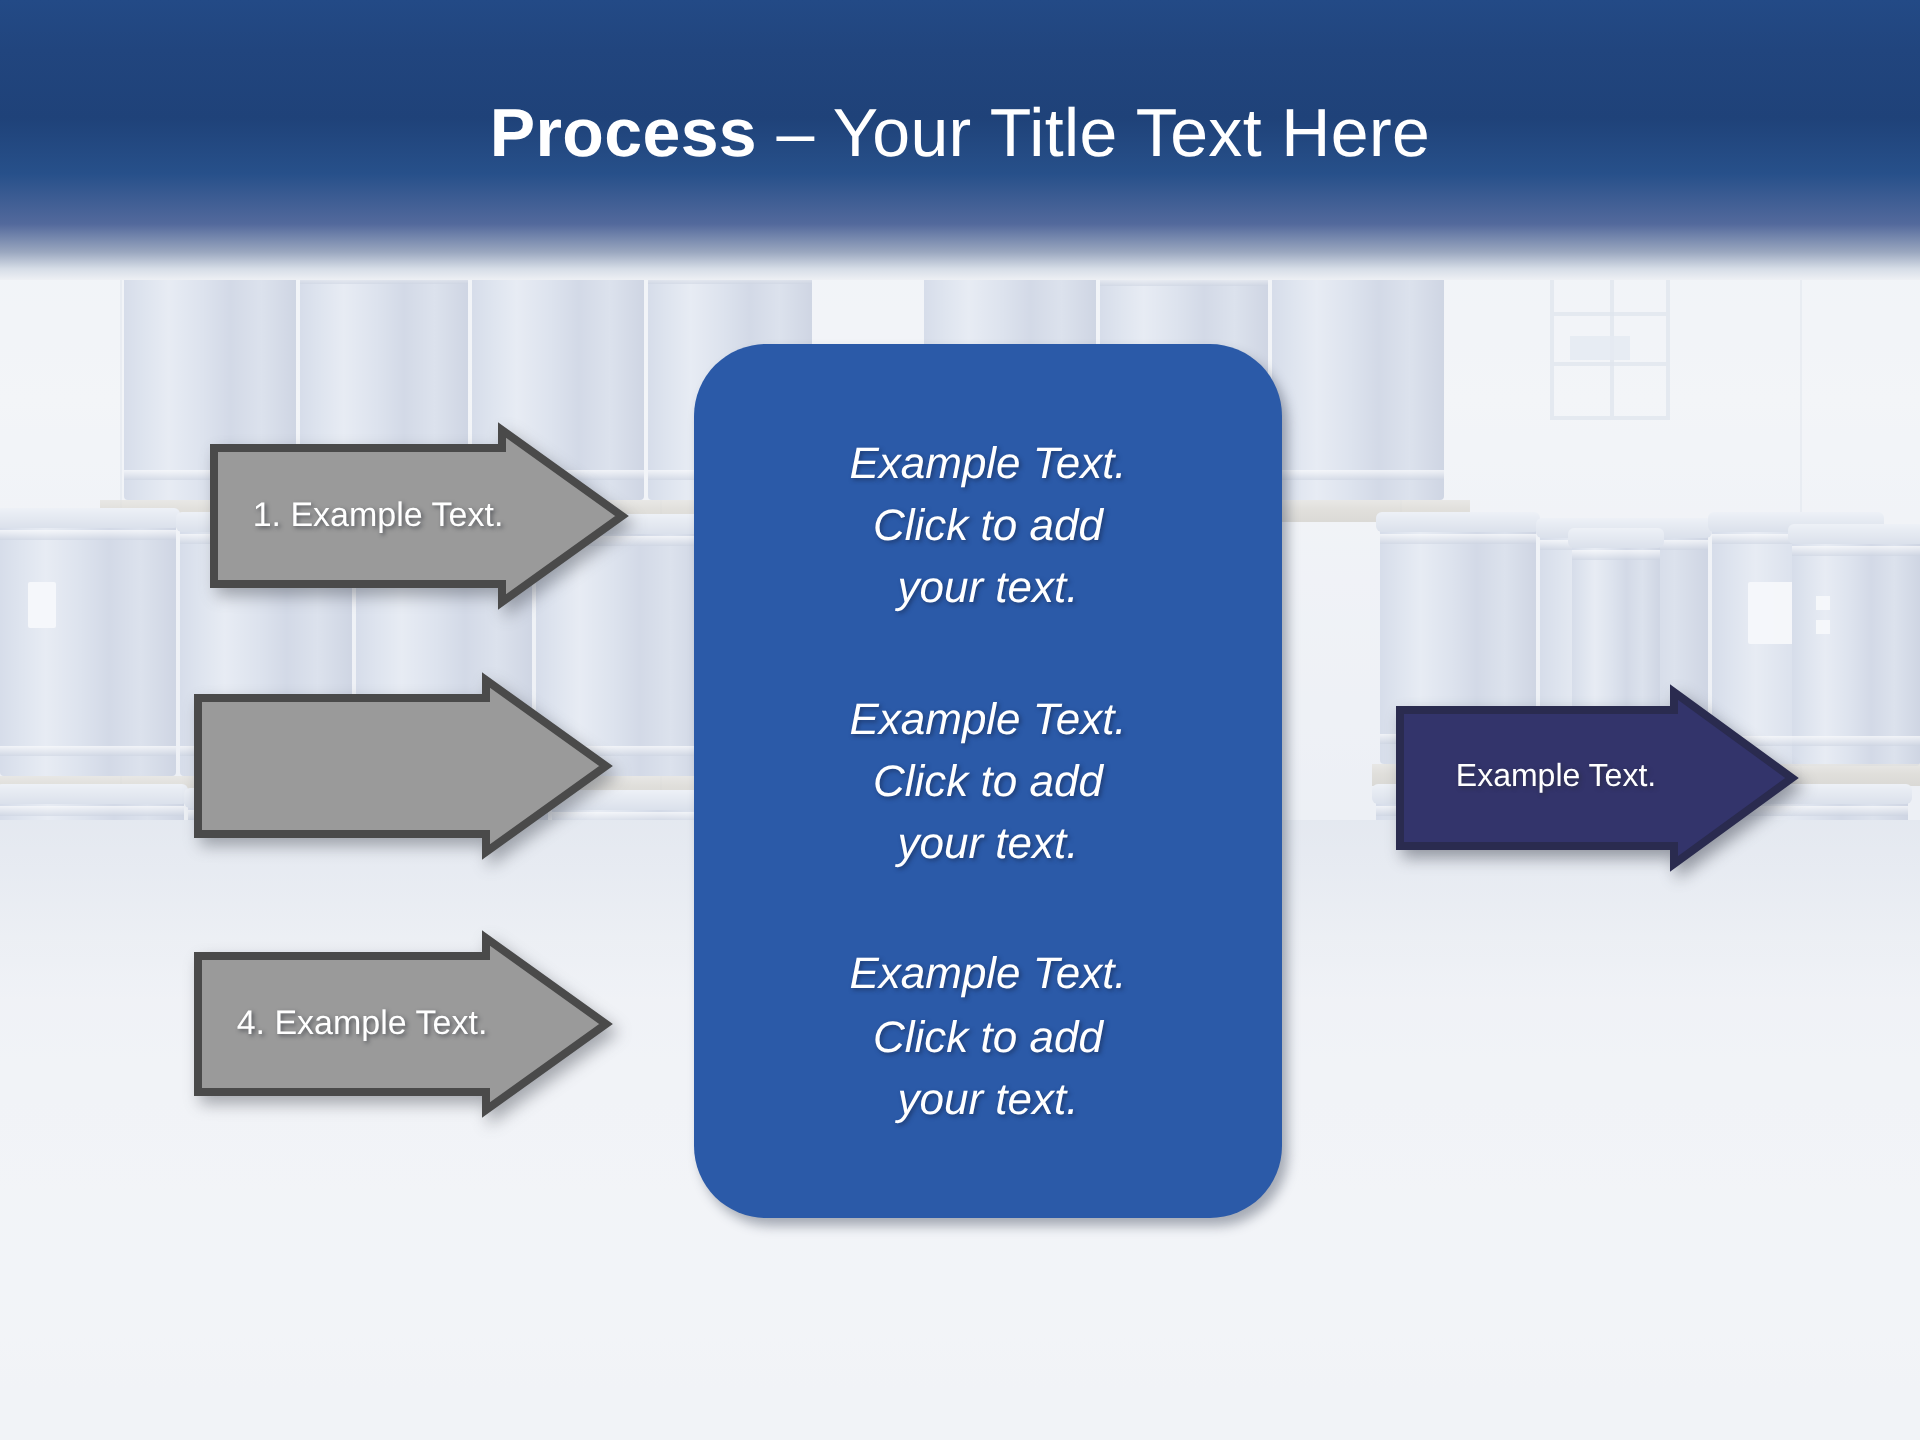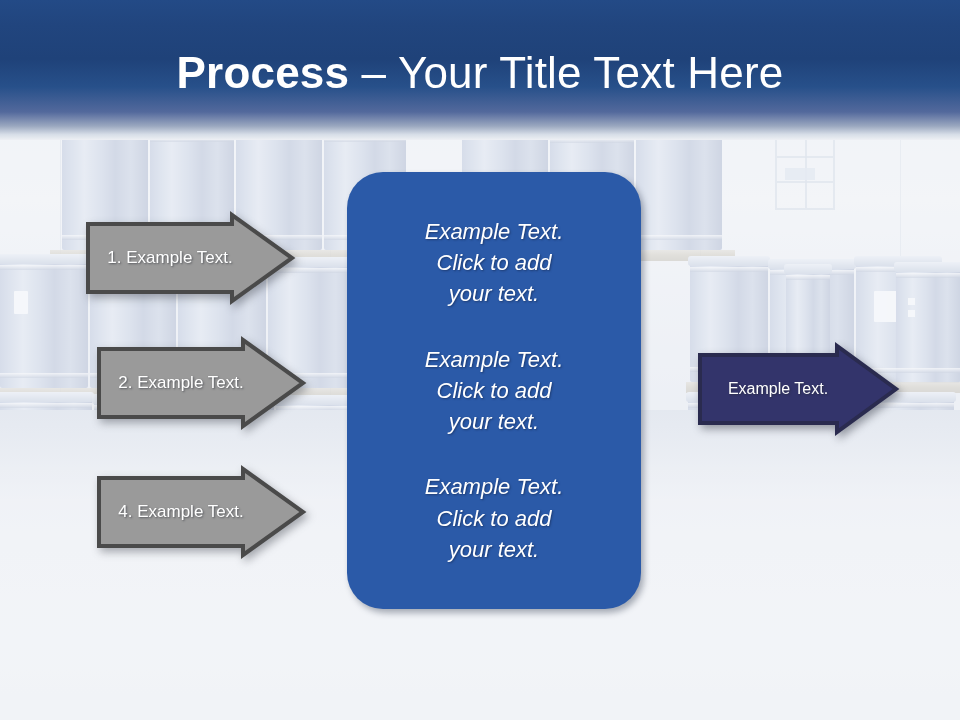--- a/index.html
+++ b/index.html
@@ -97,41 +97,41 @@
   .header {
     position:absolute; left:0; top:0; width:960px; height:140px;
     background:linear-gradient(180deg,
       #234a86 0%, #21457e 18%, #1f4279 42%, #27508a 62%,
       #53699c 80%, #9aa7bf 90%, #d6dde7 96%, #eef0f4 100%);
   }
   .header-title {
     position:absolute; left:0; top:48px; width:960px;
     text-align:center;
     color:#ffffff;
-    font-size:44px;
+    font-size:34px;
     letter-spacing:.2px;
     white-space:pre;
   }
   .header-title .strong { font-weight:bold; }
 
   
   .arrow-gray {
     position:absolute;
     width:210px; height:92px;
     filter:drop-shadow(3px 4px 4px rgba(60,65,75,.42));
   }
   .arrow-gray svg, .arrow-navy svg { display:block; width:100%; height:100%; overflow:visible; }
   .arrow-gray .atext, .arrow-navy .atext {
     position:absolute; left:0; top:0; width:170px; height:92px;
     display:flex; align-items:center; justify-content:center;
     color:#ffffff; font-size:17px;
     text-shadow:1px 1px 2px rgba(40,44,52,.60);
     white-space:pre;
   }
-  #arrow-gray-1 { left:85px;  top:212px; }
+  #arrow-gray-1 { left:104px;  top:212px; }
   #arrow-gray-2 { left:96px;  top:337px; }
   #arrow-gray-3 { left:96px;  top:466px; }
 
   
   .arrow-navy {
     position:absolute; left:697px; top:343px;
     width:202px; height:92px;
     filter:drop-shadow(3px 4px 4px rgba(45,48,62,.45));
   }
   .arrow-navy .atext { width:162px; font-size:16px; }
@@ -330,21 +330,20 @@
     <svg viewBox="0 0 210 92" preserveAspectRatio="none">
       <polygon points="3,12 147,12 147,3 207,46 147,89 147,80 3,80" fill="#9a9a9a" stroke="#4a4a4a" stroke-width="4" stroke-linejoin="miter"></polygon>
     </svg>
     <div class="atext">1. Example Text.</div>
   </div>
 
   <div class="arrow-gray" id="arrow-gray-2">
     <svg viewBox="0 0 210 92" preserveAspectRatio="none">
       <polygon points="3,12 147,12 147,3 207,46 147,89 147,80 3,80" fill="#9a9a9a" stroke="#4a4a4a" stroke-width="4" stroke-linejoin="miter"></polygon>
     </svg>
-    <div class="atext">2. Example Text.</div>
   </div>
 
   <div class="arrow-gray" id="arrow-gray-3">
     <svg viewBox="0 0 210 92" preserveAspectRatio="none">
       <polygon points="3,12 147,12 147,3 207,46 147,89 147,80 3,80" fill="#9a9a9a" stroke="#4a4a4a" stroke-width="4" stroke-linejoin="miter"></polygon>
     </svg>
     <div class="atext">4. Example Text.</div>
   </div>
 
   <div class="panel">

